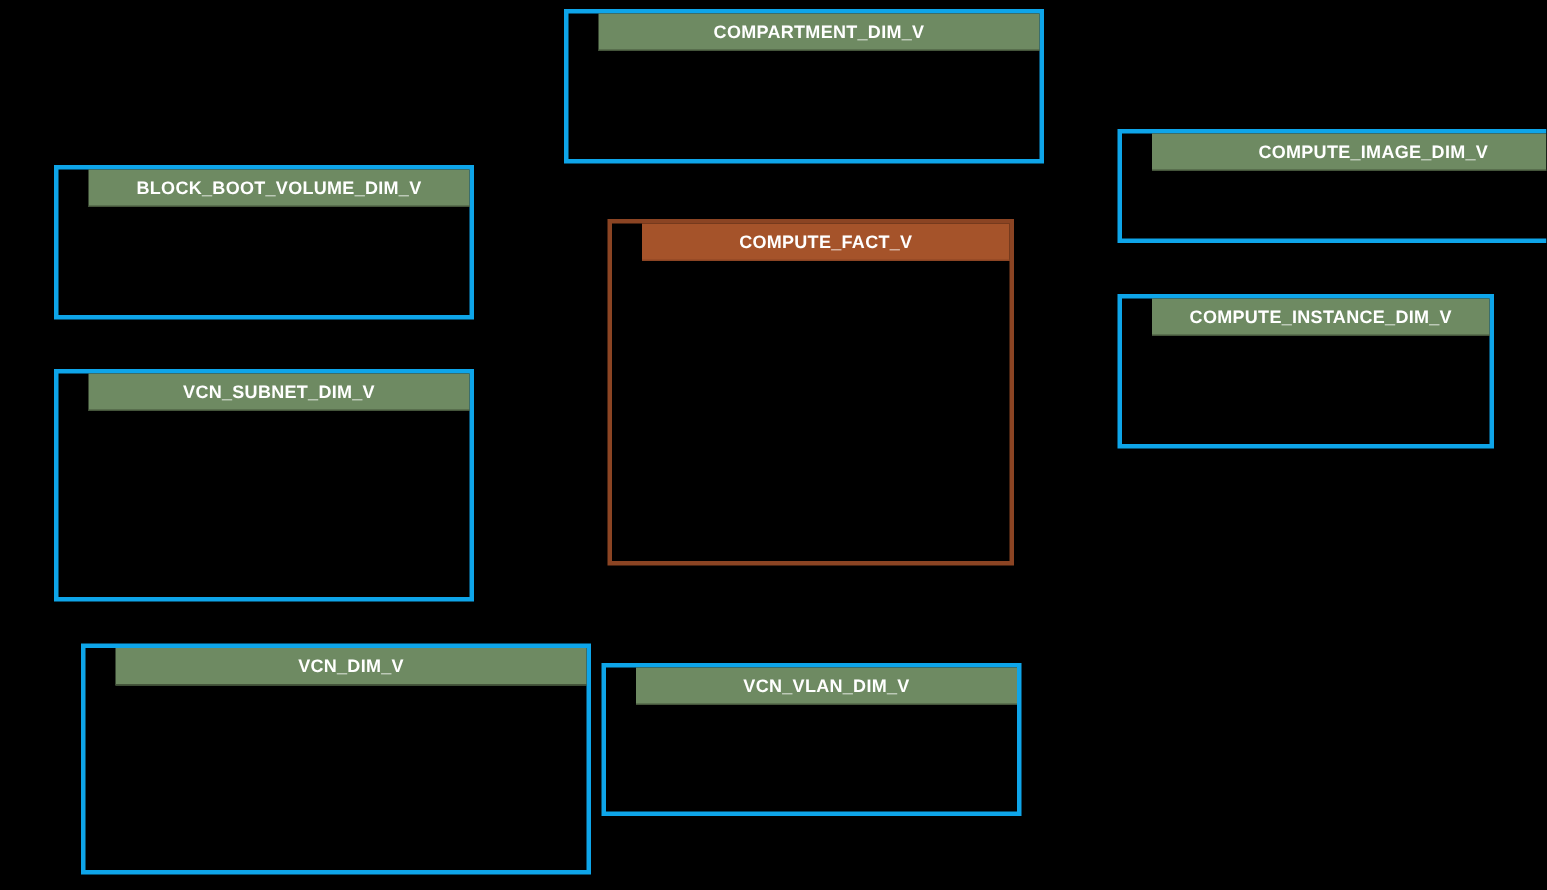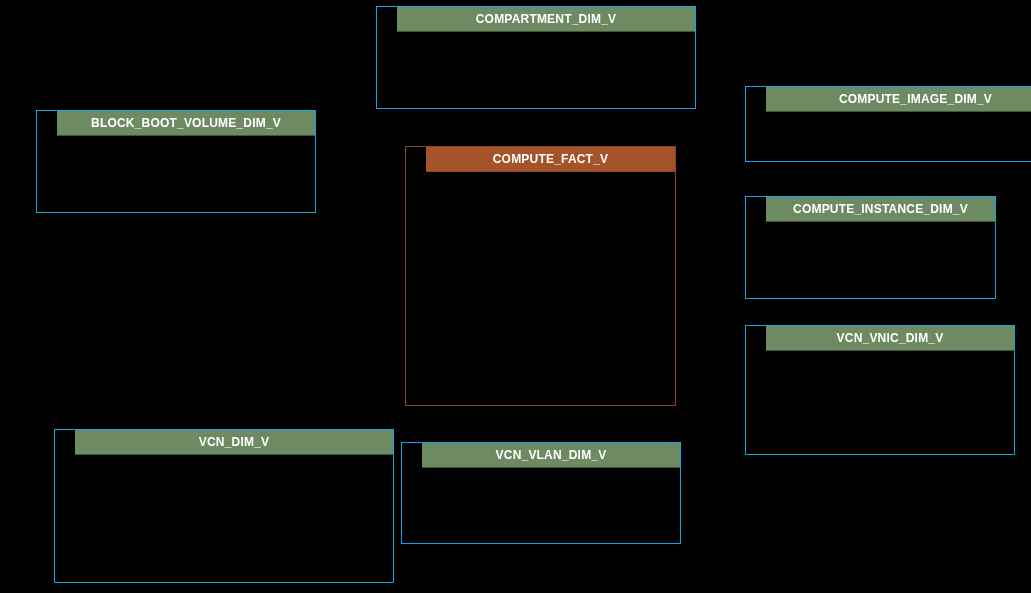--- a/index.html
+++ b/index.html
@@ -12,21 +12,21 @@
     position: relative;
     width: 1031px;
     height: 593px;
     background: #000000;
     overflow: hidden;
   }
   .tbl {
     position: absolute;
     box-sizing: border-box;
     background: #000000;
-    border: 1px solid #0ea5e9;
+    border: 3px solid #0ea5e9;
     padding-left: 20px;
   }
   .tbl .hdr {
     box-sizing: border-box;
     height: 25px;
     line-height: 24px;
     text-align: center;
     background: #6e8a62;
     border-bottom: 1px solid #44543a;
     color: #ffffff;
@@ -46,21 +46,21 @@
     border-color: #8b4423;
   }
   .tbl.fact .hdr {
     background: #a5532a;
     border-bottom-color: #8b4423;
   }
   
   .t-compartment     { left: 376px; top:   6px; width: 320px; height: 103px; }
   .t-blockboot       { left:  36px; top: 110px; width: 280px; height: 103px; }
   .t-computeimage    { left: 745px; top:  86px; width: 321px; height:  76px; }
-  .t-computefact     { left: 405px; top: 146px; width: 271px; height: 260px; }
+  .t-computefact     { left: 405px; top: 146px; width: 271px; height: 231px; }
   .t-computeinstance { left: 745px; top: 196px; width: 251px; height: 103px; }
   .t-vcnsubnet       { left:  36px; top: 246px; width: 280px; height: 155px; }
   .t-vcnvnic         { left: 745px; top: 325px; width: 270px; height: 130px; }
   .t-vcndim          { left:   6px; top: 429px; width: 340px; height: 154px; margin-left: 48px; }
   .t-vcnvlan         { left: 401px; top: 442px; width: 280px; height: 102px; }
 </style>
 </head>
 <body>
 
 <div class="canvas">
@@ -93,27 +93,27 @@
     <div class="bdy"></div>
   </div>
 
   <div class="tbl t-computeinstance">
     <div class="hdr">
       <span>COMPUTE_INSTANCE_DIM_V</span>
     </div>
     <div class="bdy"></div>
   </div>
 
-
-  <div class="tbl t-vcnvnic">
+  <div class="tbl t-vcnsubnet">
     <div class="hdr">
-      <span>VCN_VNIC_DIM_V</span>
+      <span>VCN_SUBNET_DIM_V</span>
     </div>
     <div class="bdy"></div>
   </div>
+
 
   <div class="tbl t-vcndim">
     <div class="hdr">
       <span>VCN_DIM_V</span>
     </div>
     <div class="bdy"></div>
   </div>
 
   <div class="tbl t-vcnvlan">
     <div class="hdr">

